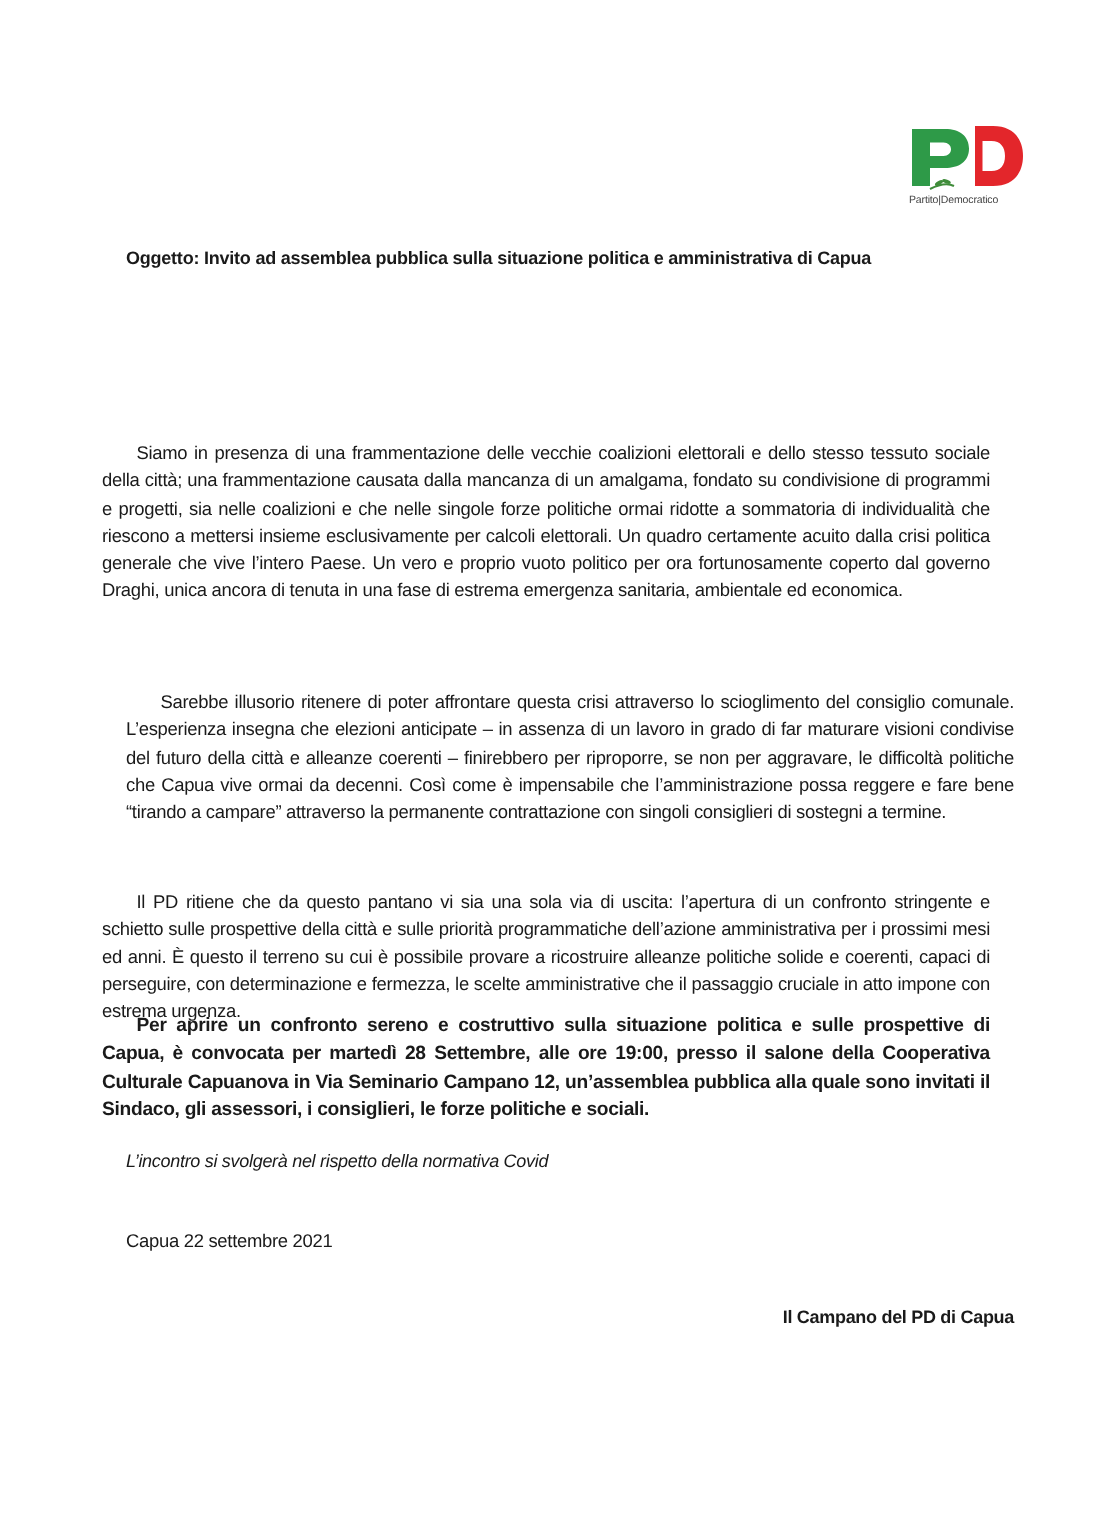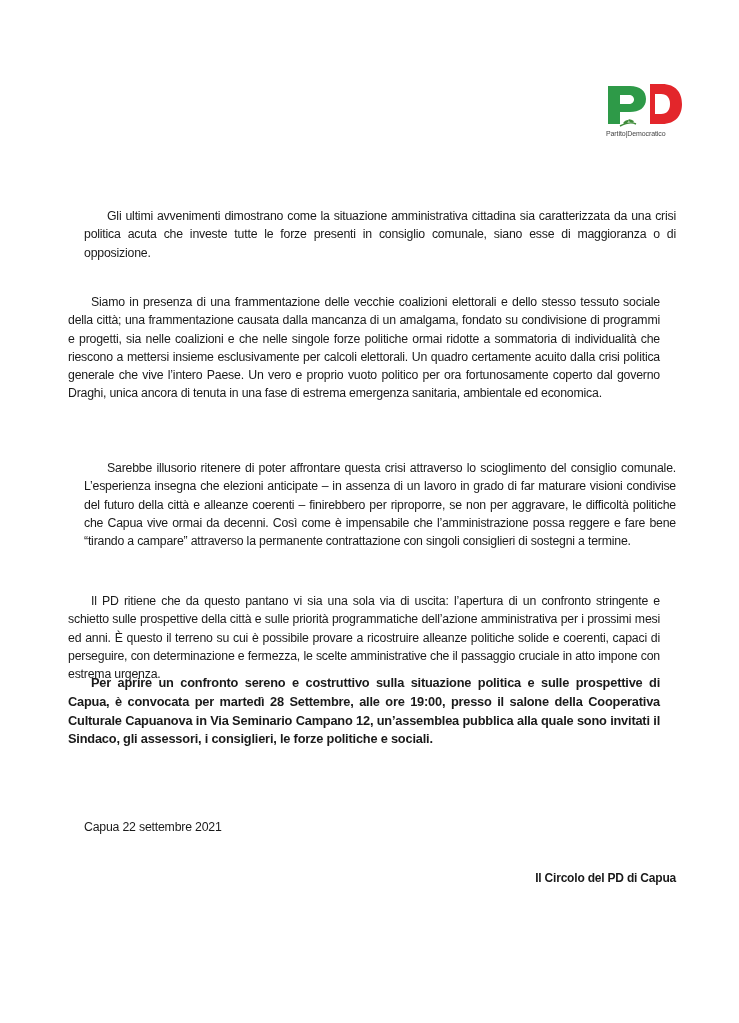--- a/index.html
+++ b/index.html
@@ -48,32 +48,31 @@
 
       <path d="M2 6 H24 C34 6 40 11 40 19 C40 28 33 32 24 32 H14 V44 H2 Z M14 15 V24 H23 C26 24 28 22 28 19.5 C28 17 26 15 23 15 Z" fill="#2e9a48" fill-rule="evenodd"></path>
 
       <path d="M14 46 C20 43 26 42 30 44" stroke="#3f8c3a" stroke-width="1.4" fill="none"></path>
       <ellipse cx="20" cy="42" rx="3" ry="1.3" fill="#3f8c3a" transform="rotate(-30 20 42)"></ellipse>
       <ellipse cx="25" cy="41" rx="3" ry="1.3" fill="#3f8c3a" transform="rotate(20 25 41)"></ellipse>
     </svg>
     <div class="logo-caption">Partito|Democratico</div>
   </div>
 
+  <div class="subject">Oggetto: Invito ad assemblea pubblica sulla situazione politica e amministrativa di Capua</div>
 
-  <div class="body-text p1">
-    <p class="para">Gli ultimi avvenimenti dimostrano come la situazione amministrativa cittadina sia caratterizzata da una crisi politica acuta che investe tutte le forze presenti in consiglio comunale, siano esse di maggioranza o di opposizione.</p>
-  </div>
   <div class="body-text p2">
     <p class="para">Siamo in presenza di una frammentazione delle vecchie coalizioni elettorali e dello stesso tessuto sociale della città; una frammentazione causata dalla mancanza di un amalgama, fondato su condivisione di programmi e progetti, sia nelle coalizioni e che nelle singole forze politiche ormai ridotte a sommatoria di individualità che riescono a mettersi insieme esclusivamente per calcoli elettorali. Un quadro certamente acuito dalla crisi politica generale che vive l’intero Paese. Un vero e proprio vuoto politico per ora fortunosamente coperto dal governo Draghi, unica ancora di tenuta in una fase di estrema emergenza sanitaria, ambientale ed economica.</p>
   </div>
   <div class="body-text p4">
     <p class="para">Sarebbe illusorio ritenere di poter affrontare questa crisi attraverso lo scioglimento del consiglio comunale. L’esperienza insegna che elezioni anticipate – in assenza di un lavoro in grado di far maturare visioni condivise del futuro della città e alleanze coerenti – finirebbero per riproporre, se non per aggravare, le difficoltà politiche che Capua vive ormai da decenni. Così come è impensabile che l’amministrazione possa reggere e fare bene “tirando a campare” attraverso la permanente contrattazione con singoli consiglieri di sostegni a termine.</p>
   </div>
   <div class="body-text p5">
     <p class="para">Il PD ritiene che da questo pantano vi sia una sola via di uscita: l’apertura di un confronto stringente e schietto sulle prospettive della città e sulle priorità programmatiche dell’azione amministrativa per i prossimi mesi ed anni. È questo il terreno su cui è possibile provare a ricostruire alleanze politiche solide e coerenti, capaci di perseguire, con determinazione e fermezza, le scelte amministrative che il passaggio cruciale in atto impone con estrema urgenza.</p>
   </div>
   <div class="body-text p6">
     <p class="para">Per aprire un confronto sereno e costruttivo sulla situazione politica e sulle prospettive di Capua, è convocata per martedì 28 Settembre, alle ore 19:00, presso il salone della Cooperativa Culturale Capuanova in Via Seminario Campano 12, un’assemblea pubblica alla quale sono invitati il Sindaco, gli assessori, i consiglieri, le forze politiche e sociali.</p>
   </div>
 
+  <div class="note">L’incontro si svolgerà nel rispetto della normativa Covid</div>
   <div class="date">Capua 22 settembre 2021</div>
-  <div class="signature">Il Circolo del PD di Capua</div>
+  <div class="signature">Il Campano del PD di Capua</div>
 </div>
 
 </body></html>

